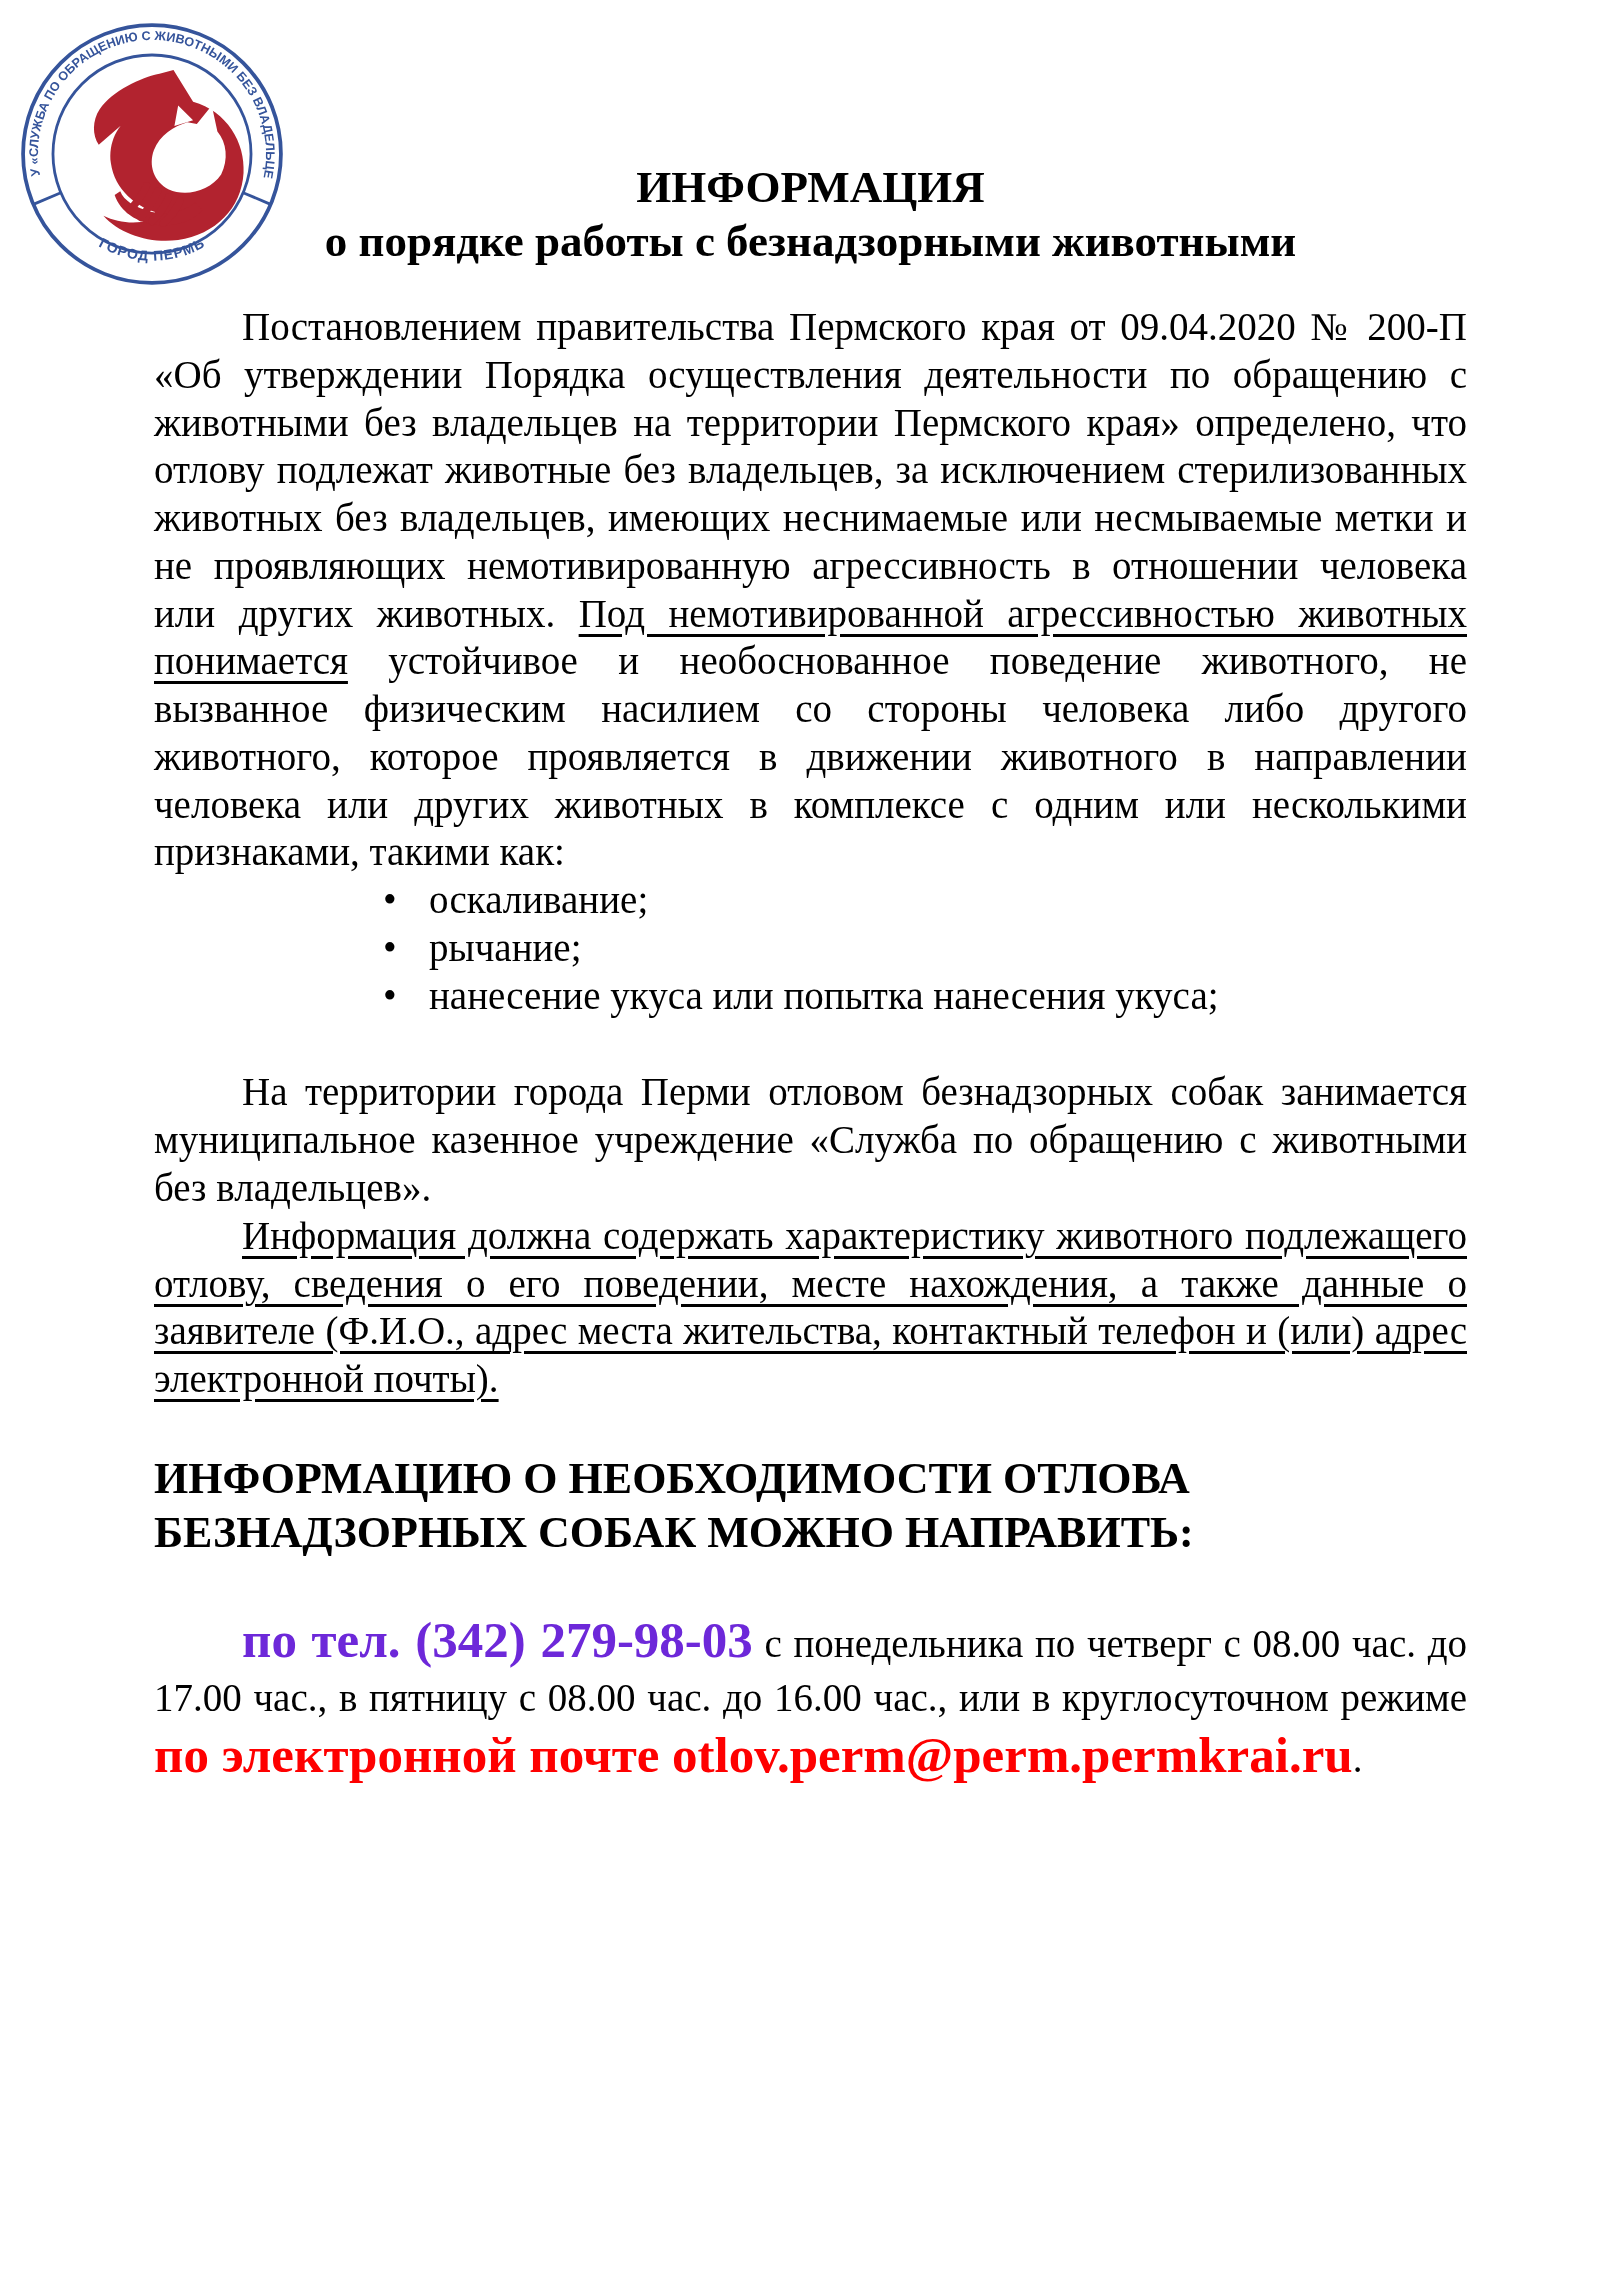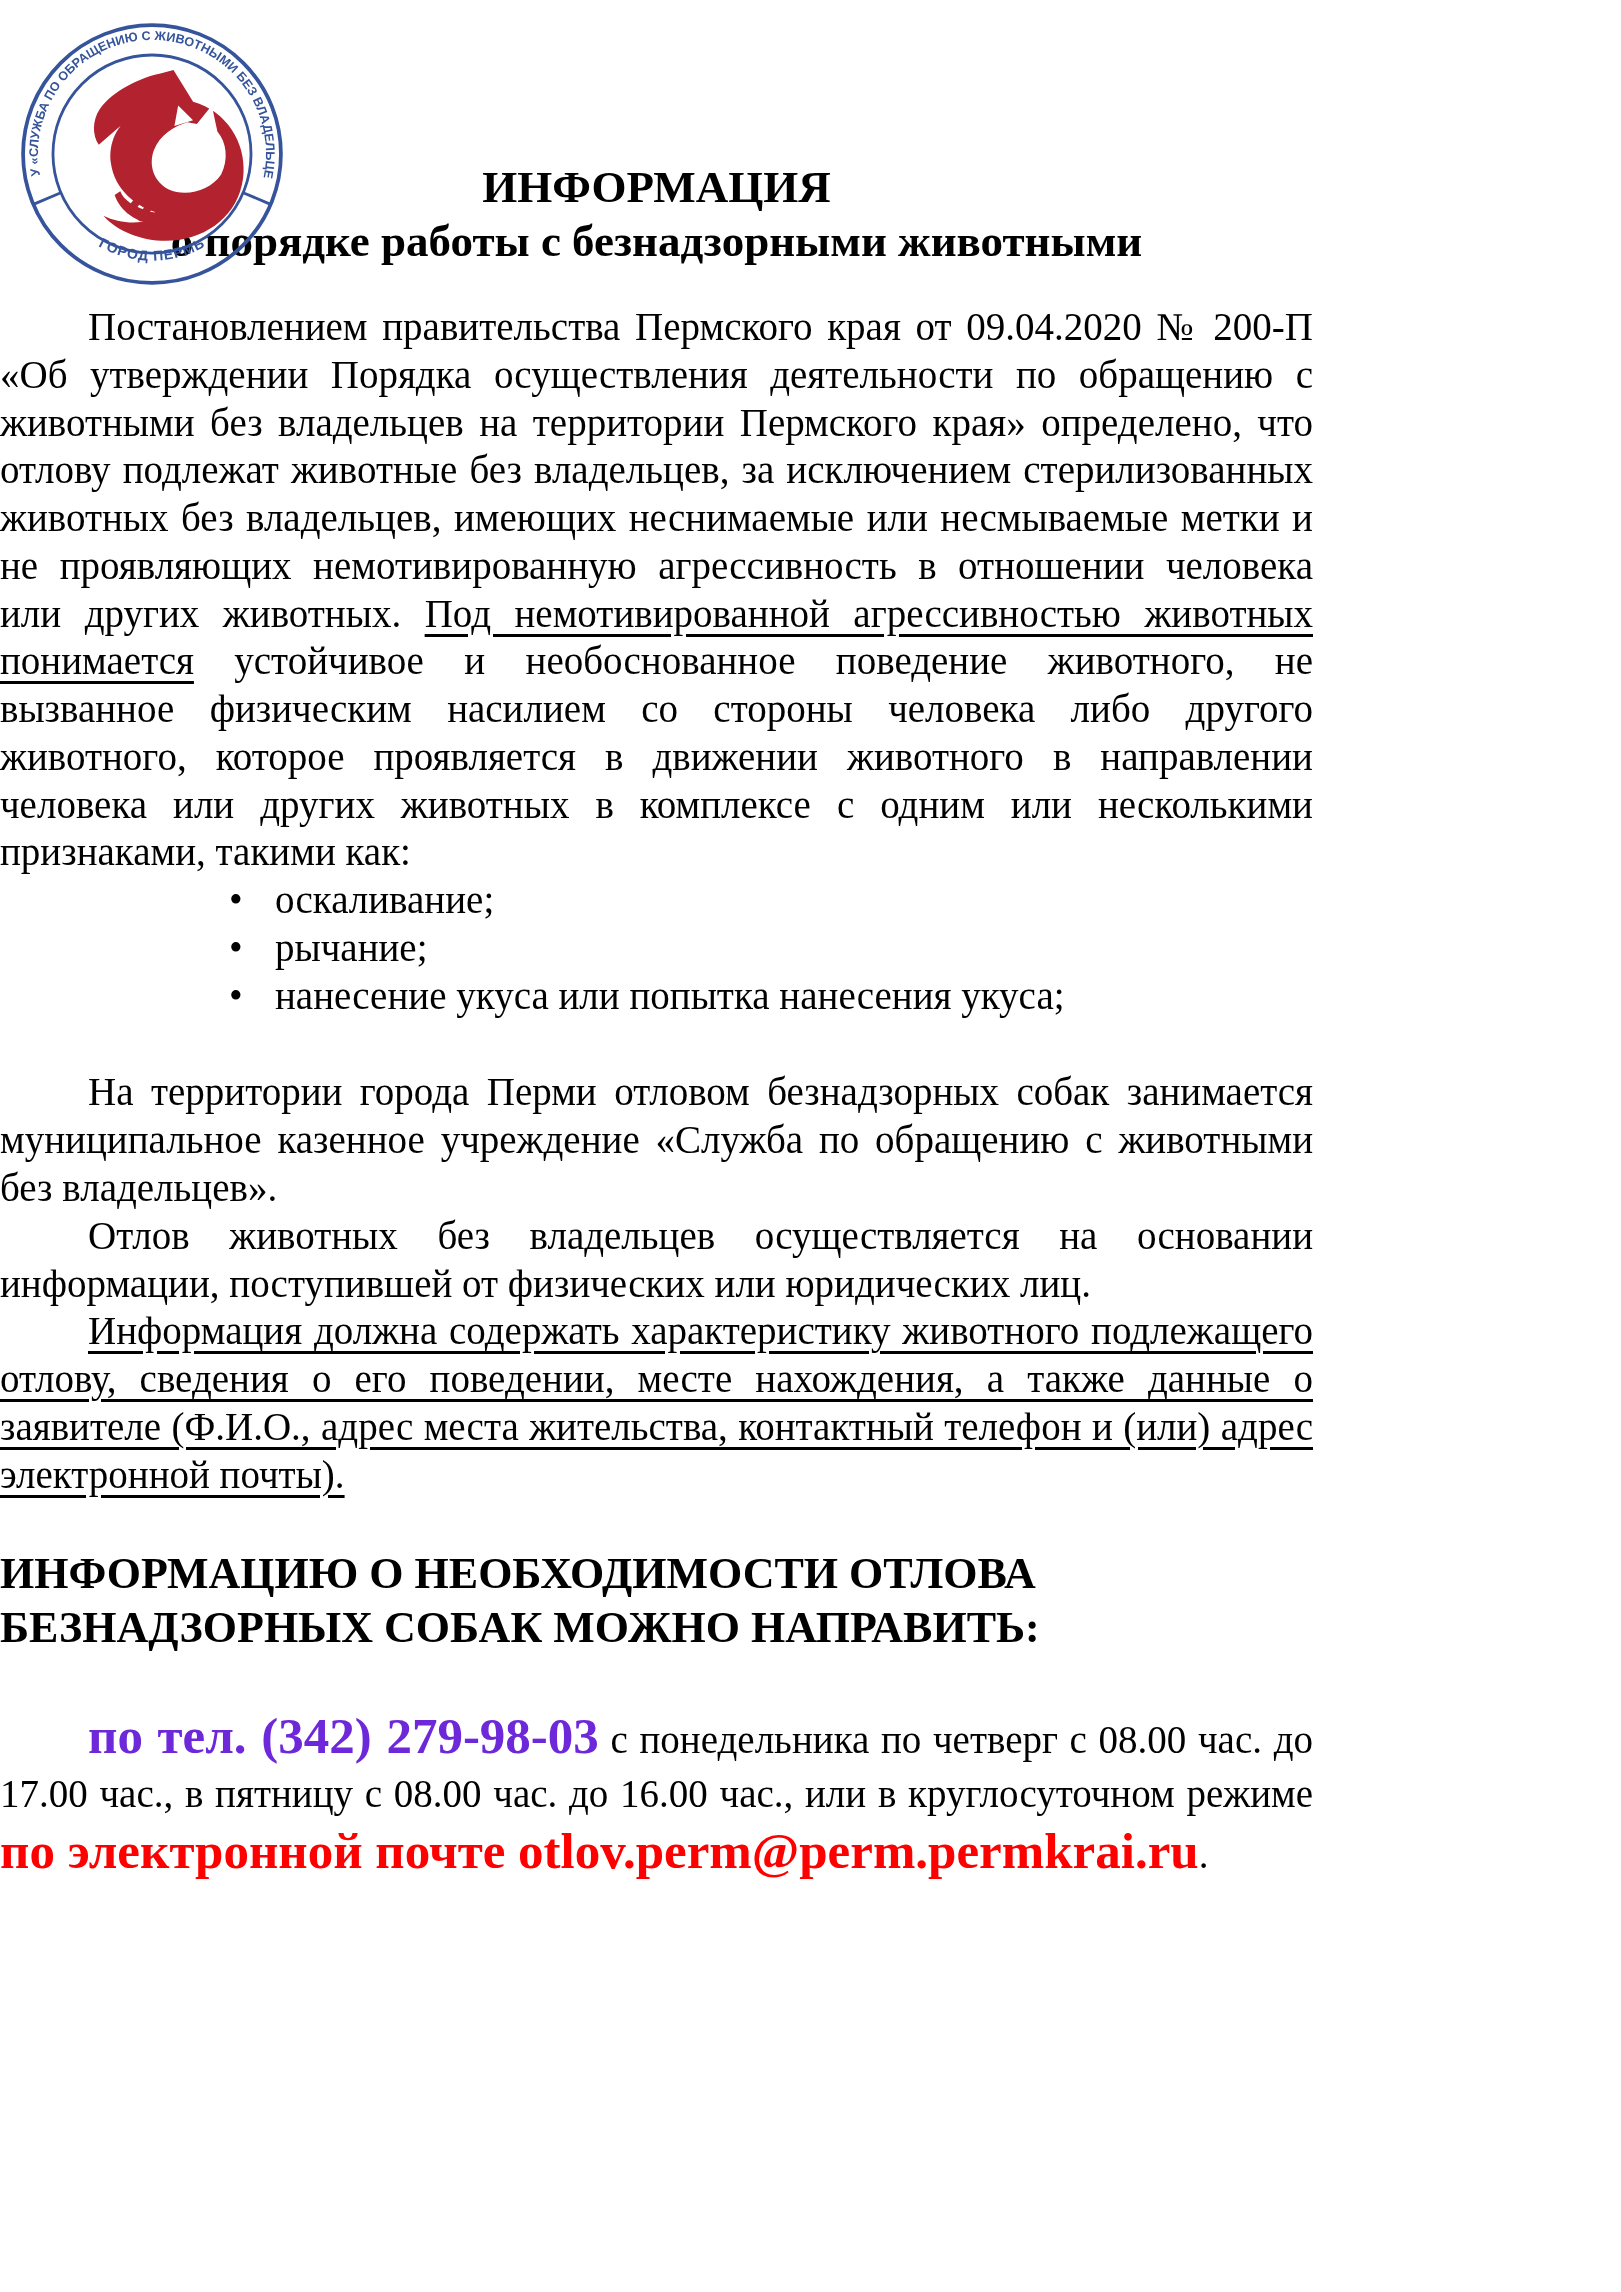--- a/index.html
+++ b/index.html
@@ -10,21 +10,21 @@
     position: relative;
     overflow: hidden;
   }
   .page { position: relative; width: 1621px; height: 2293px; background: #fff; }
 
   
   .logo-wrap { position: absolute; left: 9.8px; top: 11.8px; width: 284px; height: 284px; }
   .ring-text { font-family: "Liberation Sans", sans-serif; font-weight: bold; fill: #35549b; }
 
   
-  .doc { width: 1313px; padding-top: 160px; }
+  .doc { width: 1313px; margin-left: 154px; padding-top: 160px; }
 
   .title { text-align: center; font-weight: bold; font-size: 45px; line-height: 1.2; margin: 0; }
 
   p.body-par {
     font-size: 39px; line-height: 1.225; text-align: justify;
     text-indent: 88px; margin: 0;
   }
   .mt-blank { margin-top: 49px !important; }
   .par1-top { margin-top: 35px !important; }
 
@@ -128,21 +128,20 @@
         <span>рычание;</span>
       </div>
       <div class="bullet-row">
         <span class="bullet-dot">•</span>
         <span>нанесение укуса или попытка нанесения укуса;</span>
       </div>
     </div>
 
     <p class="body-par mt-blank">На территории города Перми отловом безнадзорных собак занимается муниципальное казенное учреждение «Служба по обращению с животными без владельцев».</p>
 
-    <p class="body-par">Отлов животных без владельцев осуществляется на основании информации, поступившей от физических или юридических лиц.</p>
 
     <p class="body-par u-par">Информация должна содержать характеристику животного подлежащего отлову, сведения о его поведении, месте нахождения, а также данные о заявителе (Ф.И.О., адрес места жительства, контактный телефон и (или) адрес электронной почты).</p>
 
     <h3 class="cta-heading mt-blank">ИНФОРМАЦИЮ О НЕОБХОДИМОСТИ ОТЛОВА</h3>
     <h3 class="cta-heading">БЕЗНАДЗОРНЫХ СОБАК МОЖНО НАПРАВИТЬ:</h3>
 
     <p class="contact-par mt-blank"><span class="accent" style="color:#6d28d9">по тел. (342) 279-98-03</span><span> с понедельника по четверг с 08.00 час. до 17.00 час., в пятницу с 08.00 час. до 16.00 час., или в круглосуточном режиме </span><span class="accent" style="color:#fe0000">по электронной почте otlov.perm@perm.permkrai.ru</span><span>.</span></p>
 
   </div>
 </div>

